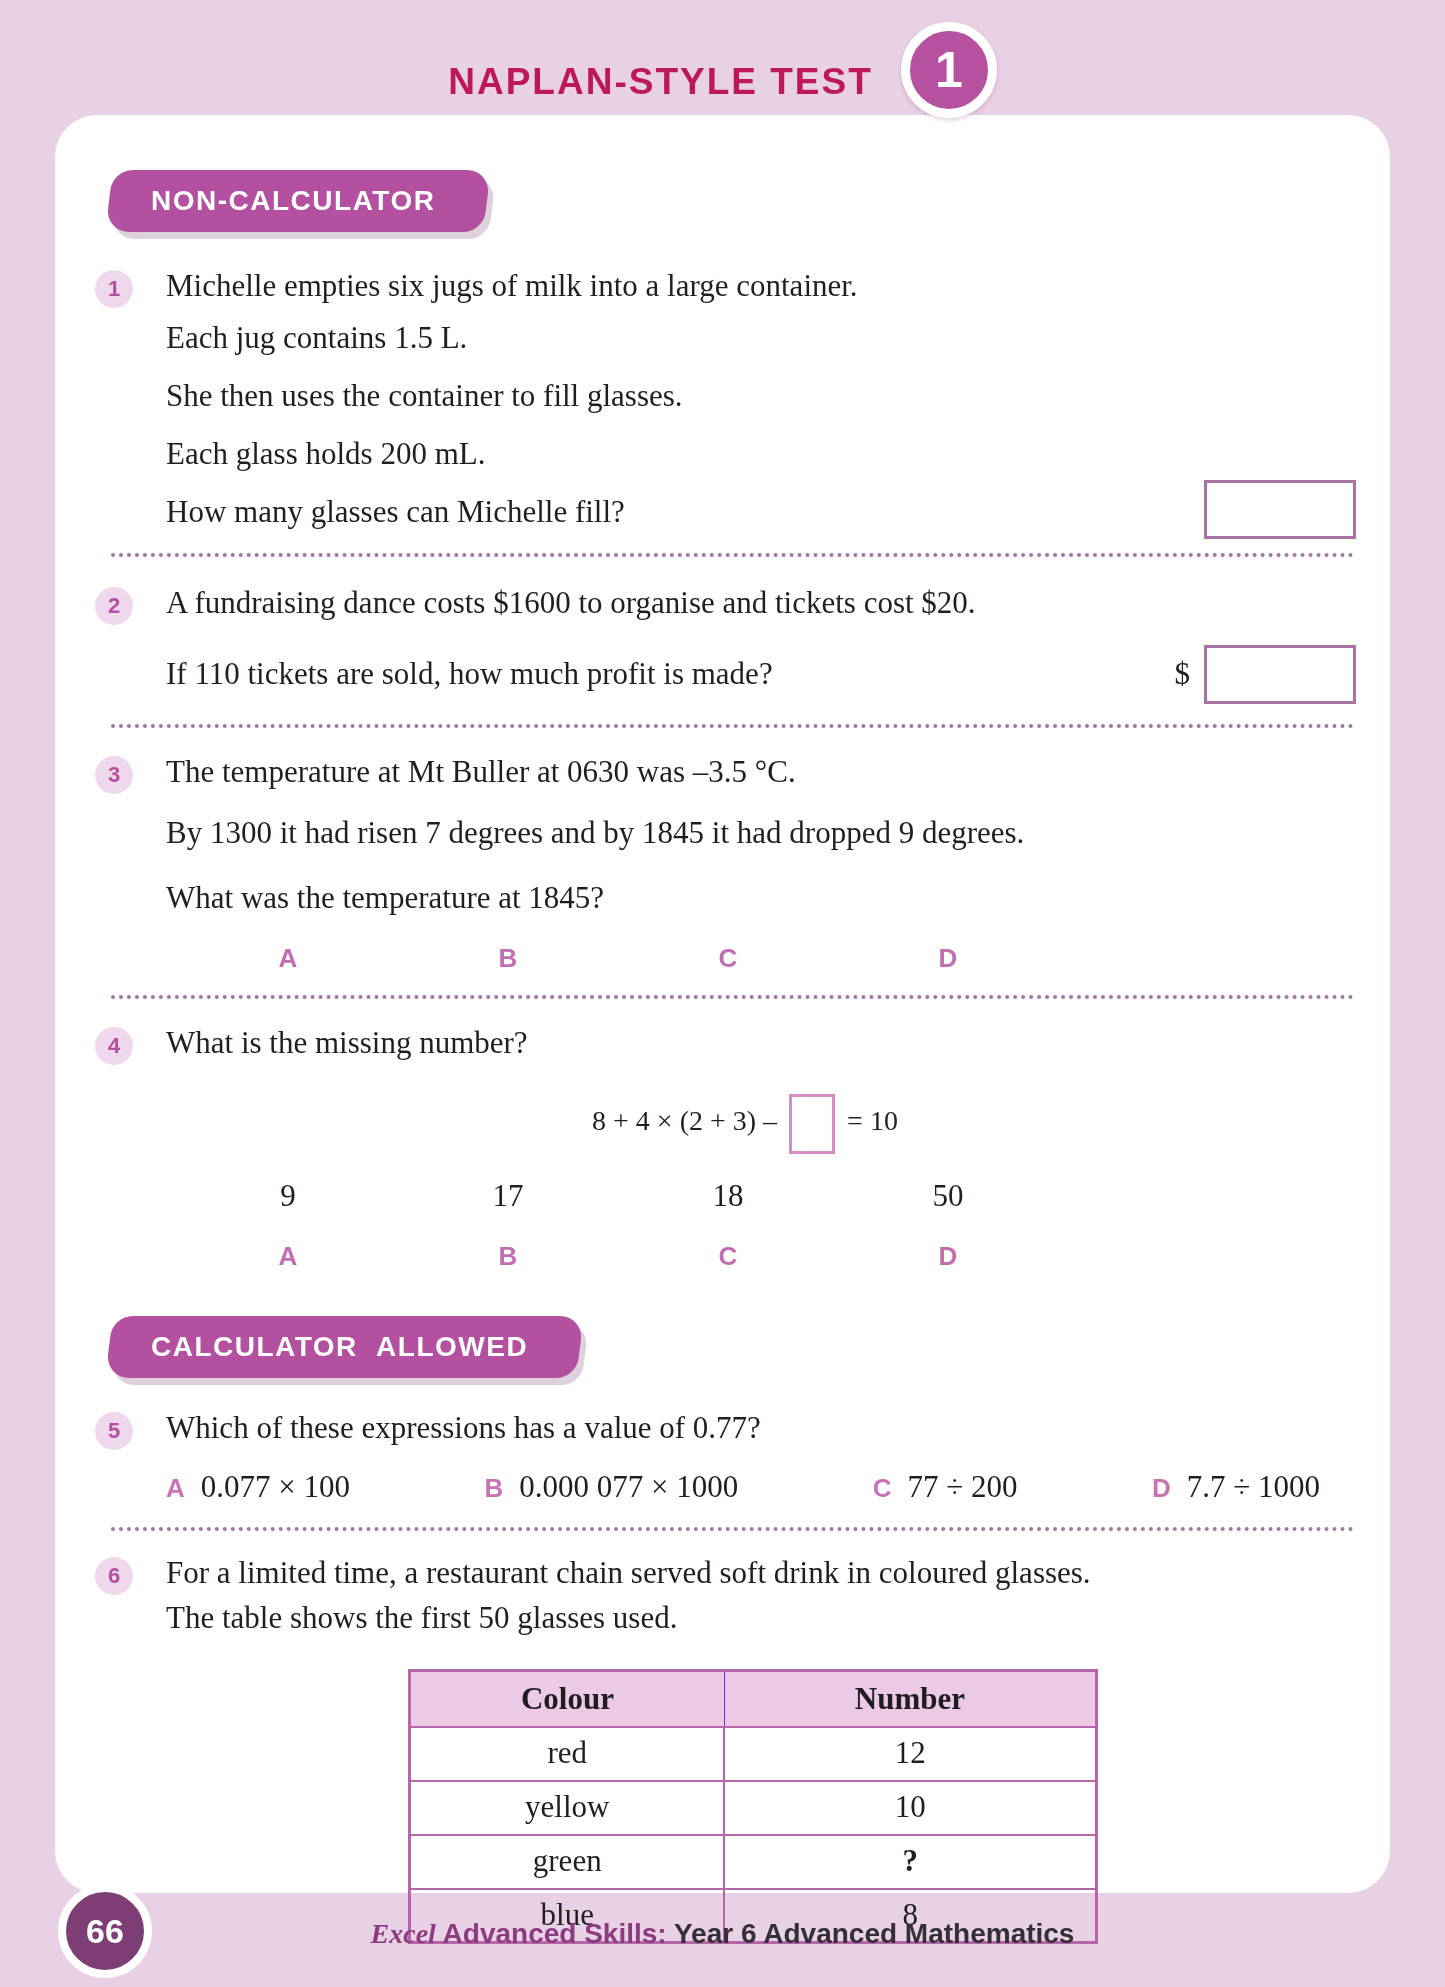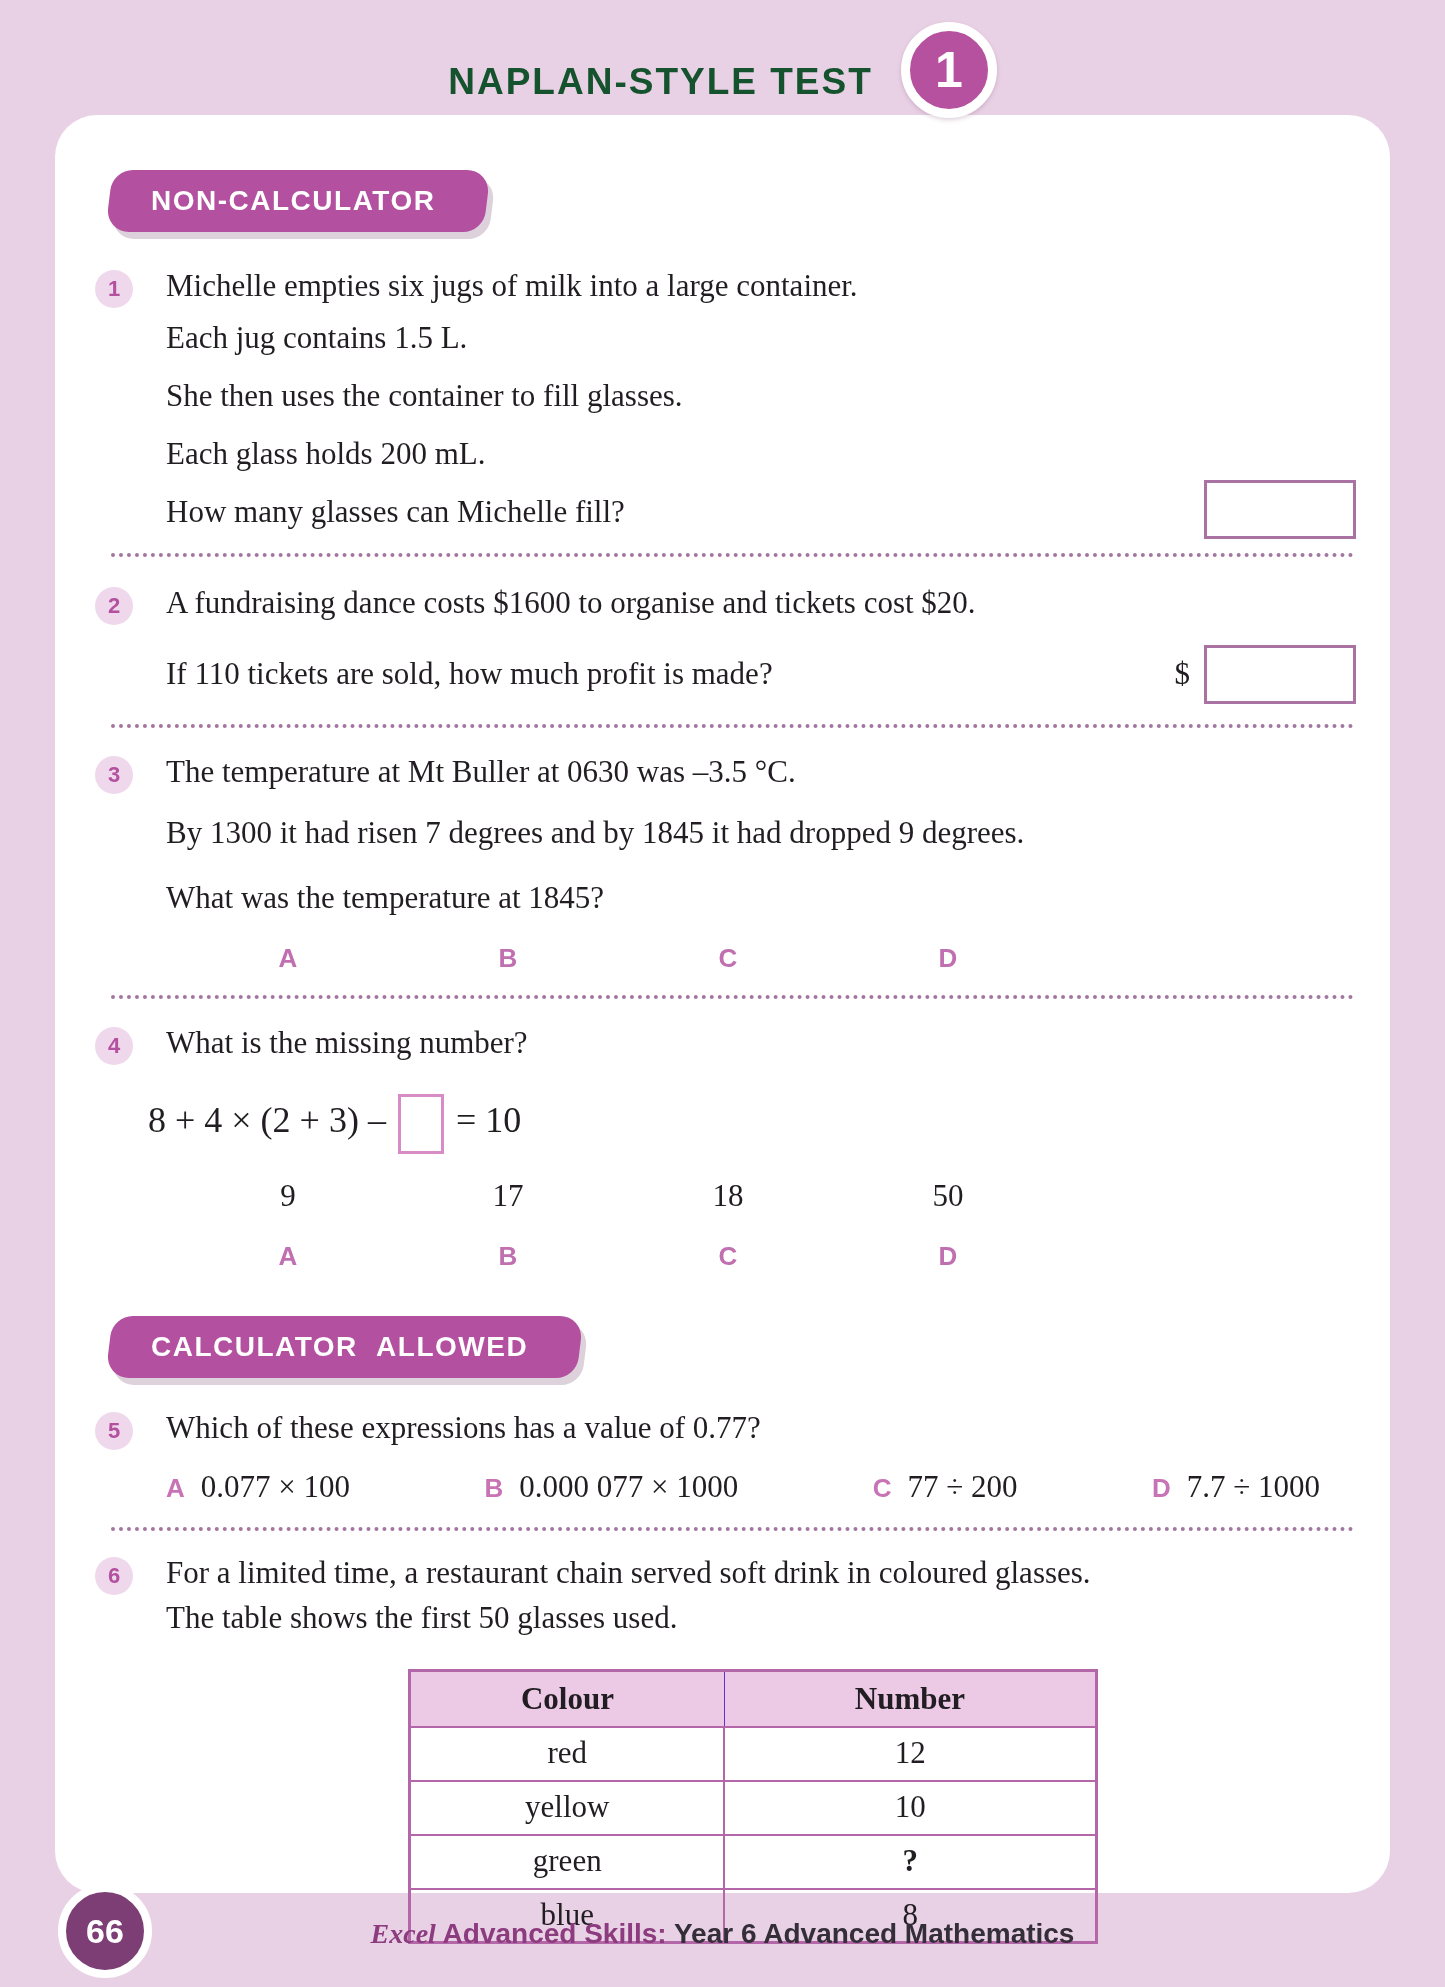--- a/index.html
+++ b/index.html
@@ -14,21 +14,21 @@
   }
   
   .header {
     position:absolute; top:22px; left:0; width:100%;
     display:flex; justify-content:center; align-items:center; gap:28px;
     z-index:3;
   }
   .header-title {
     font-family:"Liberation Sans", sans-serif;
     font-weight:bold; font-size:37px; letter-spacing:2px;
-    color:#14532d; padding-top:24px;
+    color:#be185d; padding-top:24px;
   }
   .test-circle {
     width:96px; height:96px; border-radius:50%;
     background:#b5519e; border:9px solid #ffffff;
     display:flex; align-items:center; justify-content:center;
     color:#fff; font-family:"Liberation Sans", sans-serif;
     font-weight:bold; font-size:50px;
     box-shadow:0 2px 4px rgba(120,70,110,.25);
   }
   
@@ -87,21 +87,21 @@
     margin-left:12px; text-align:center;
   }
   .grid4.values { margin-top:26px; font-size:31px; }
   .grid4.letters {
     margin-top:22px;
     font-family:"Liberation Sans", sans-serif; font-weight:bold;
     font-size:26px; color:#c06fb0;
   }
   
   .equation {
-    font-size:36px; margin-top:30px;
+    text-align:center; font-size:28px; margin-top:30px;
     transform:translateX(-18px);
   }
   .eq-box {
     display:inline-block; width:46px; height:60px;
     border:3px solid #d78cc5; vertical-align:middle; margin:0 12px;
   }
   
   .opts-inline {
     display:flex; justify-content:space-between;
     margin-top:18px; padding-right:40px;

